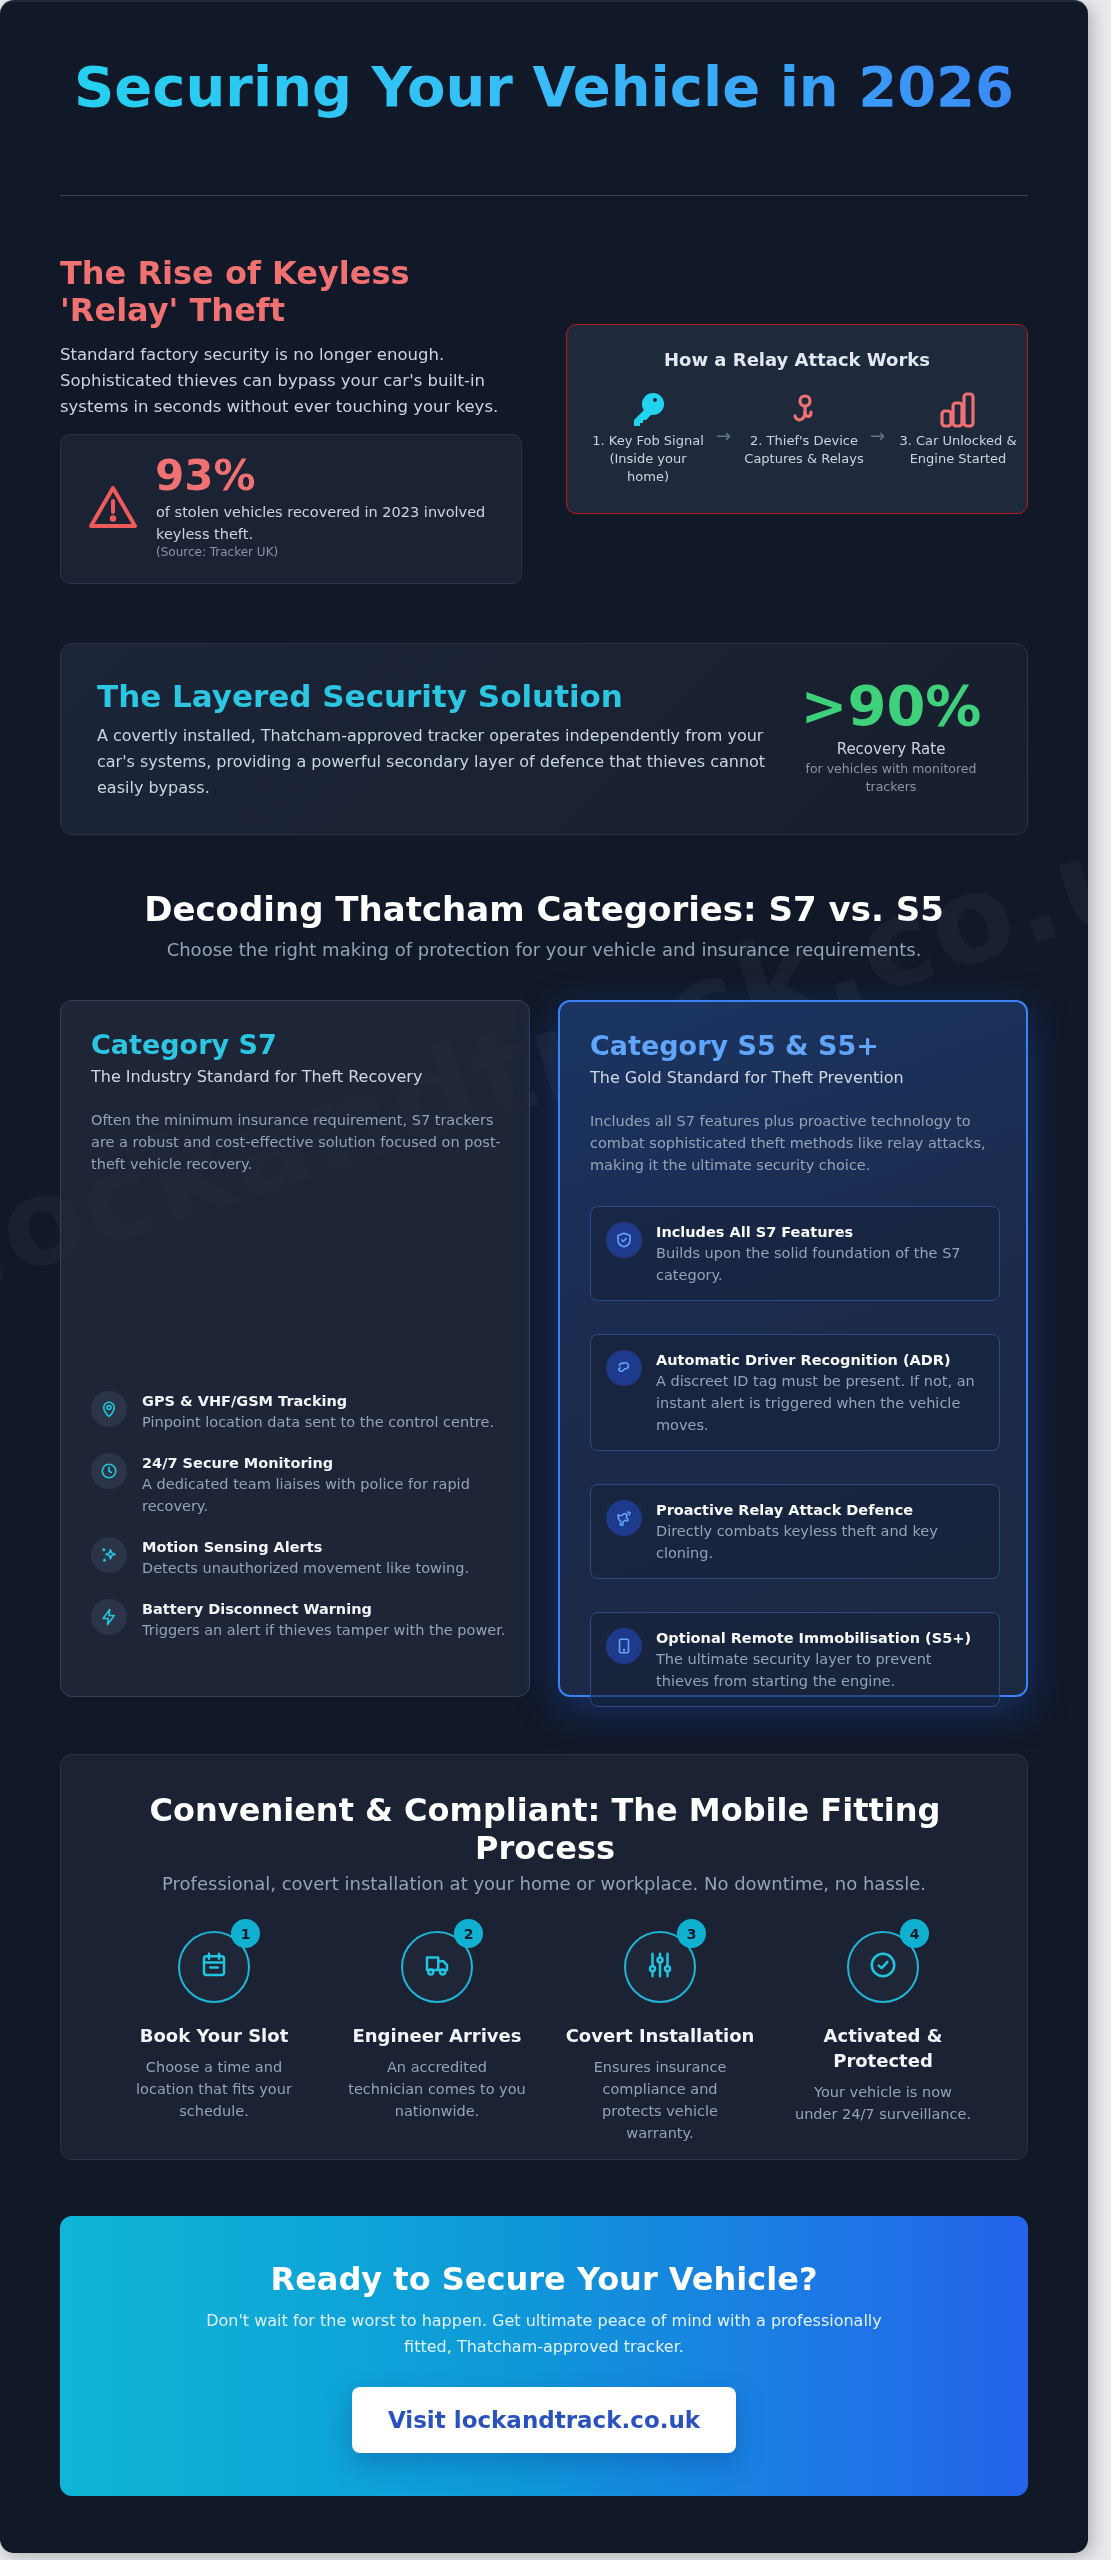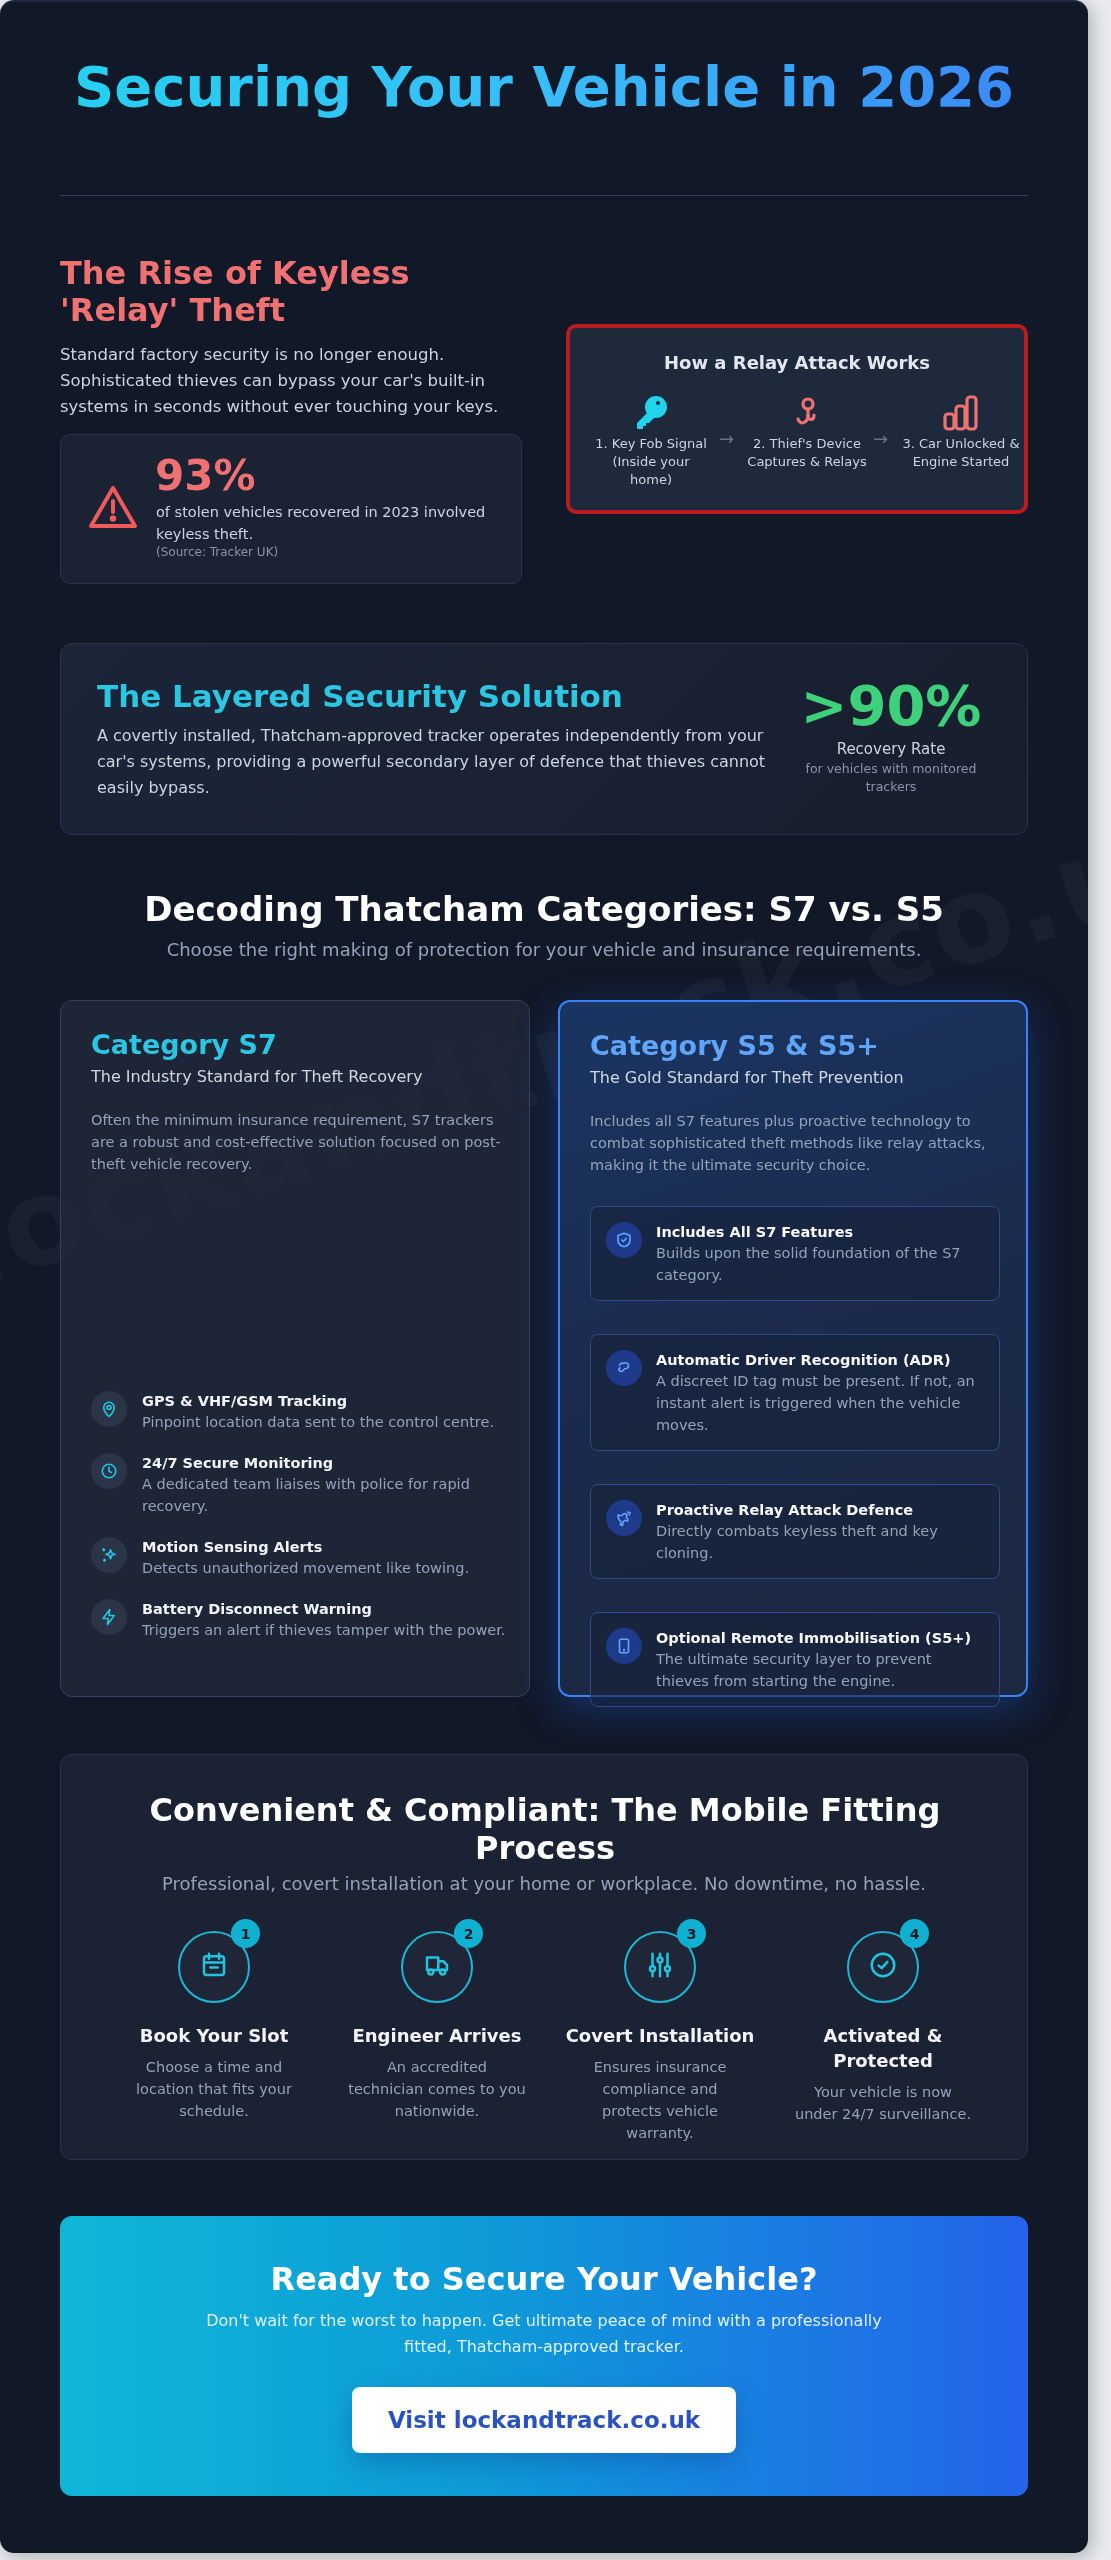--- a/index.html
+++ b/index.html
@@ -45,21 +45,21 @@
   .stat-card {
     position: absolute; top: 432px; left: 60px; width: 462px; height: 150px;
     background: #1a2233; border: 1px solid #2a3446; border-radius: 10px;
   }
   .stat-card .warn-icon { position: absolute; left: 26px; top: 48px; width: 52px; height: 48px; }
   .stat-big { position: absolute; left: 94px; top: 16px; font-weight: bold; font-size: 42px; color: #f07171; }
   .stat-desc { position: absolute; left: 95px; top: 66px; width: 350px; font-size: 14.5px; line-height: 22px; color: #cbd5e1; }
 
   .relay-card {
     position: absolute; top: 322px; left: 566px; width: 462px; height: 190px;
-    background: #1e293b; border: 4px solid #b91c1c; border-radius: 10px;
+    background: #1e293b; border: 1px solid #b91c1c; border-radius: 10px;
   }
   .relay-title { position: absolute; top: 24px; left: 0; width: 100%; text-align: center; font-weight: bold; font-size: 18px; color: #e2e8f0; }
   .relay-step { position: absolute; top: 64px; width: 120px; text-align: center; }
   .relay-step .ic { height: 42px; display: flex; justify-content: center; align-items: center; }
   .relay-step .lbl { margin-top: 1px; font-size: 13px; line-height: 18px; color: #cbd5e1; }
   .relay-arrow { position: absolute; top: 100px; font-size: 18px; color: #64748b; }
 
   
   .layer-card {
     position: absolute; top: 641px; left: 60px; width: 968px; height: 192px;

